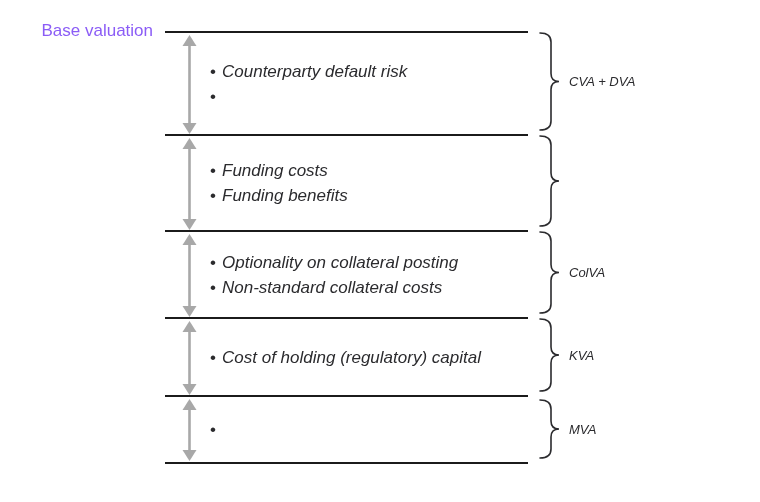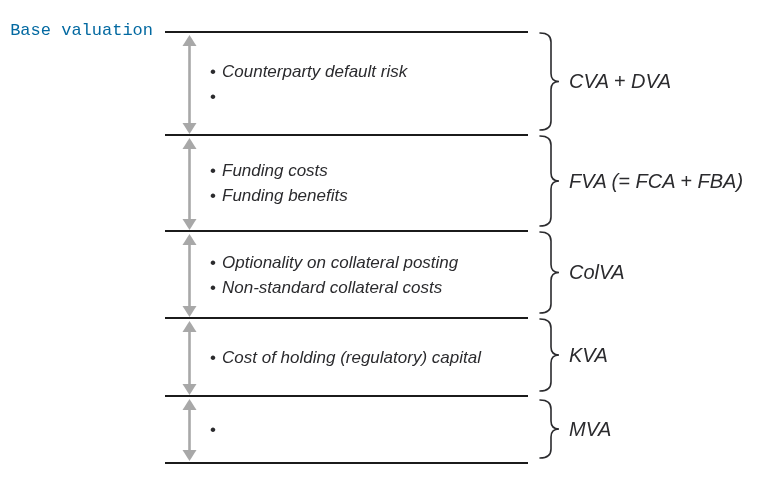--- a/index.html
+++ b/index.html
@@ -14,23 +14,22 @@
   .hline{
     position:absolute;
     left:165px;width:363px;height:2.5px;
     background:#1b1b1b;
   }
   .side-label{
     position:absolute;
     left:0;width:153px;
     text-align:right;
     font-size:17px;line-height:20px;
-    color:#0369a1;
+    color:#8b5cf6;
     white-space:nowrap;
-    font-family:Liberation Mono, monospace;
   }
   .svg-overlay{
     position:absolute;left:0;top:0;width:760px;height:502px;
     pointer-events:none;
   }
   .bullets{
     position:absolute;
     left:210px;width:330px;
     display:flex;flex-direction:column;justify-content:center;
   }
@@ -43,21 +42,21 @@
   }
   .bullet-marker{
     font-style:normal;
     width:12px;flex:0 0 12px;
   }
   .va-label{
     position:absolute;
     left:569px;width:185px;height:22px;
     display:flex;align-items:center;
     font-style:italic;
-    font-size:20px;
+    font-size:13px;
     white-space:nowrap;
     color:#2b2b2e;
   }
 </style>
 </head>
 <body>
 
 <div class="canvas">
 
   <div class="side-label" style="top:21px">Base valuation</div>
@@ -145,18 +144,17 @@
     </div>
   </div>
 
   <div class="bullets" style="top:396px;height:67px">
     <div class="bullet-row">
       <span class="bullet-marker">•</span>
     </div>
   </div>
 
   <div class="va-label" style="top:70.5px">CVA + DVA</div>
-  <div class="va-label" style="top:170px">FVA (= FCA + FBA)</div>
   <div class="va-label" style="top:344px">KVA</div>
   <div class="va-label" style="top:261.5px">ColVA</div>
   <div class="va-label" style="top:418px">MVA</div>
 
 </div>
 
 </body></html>

